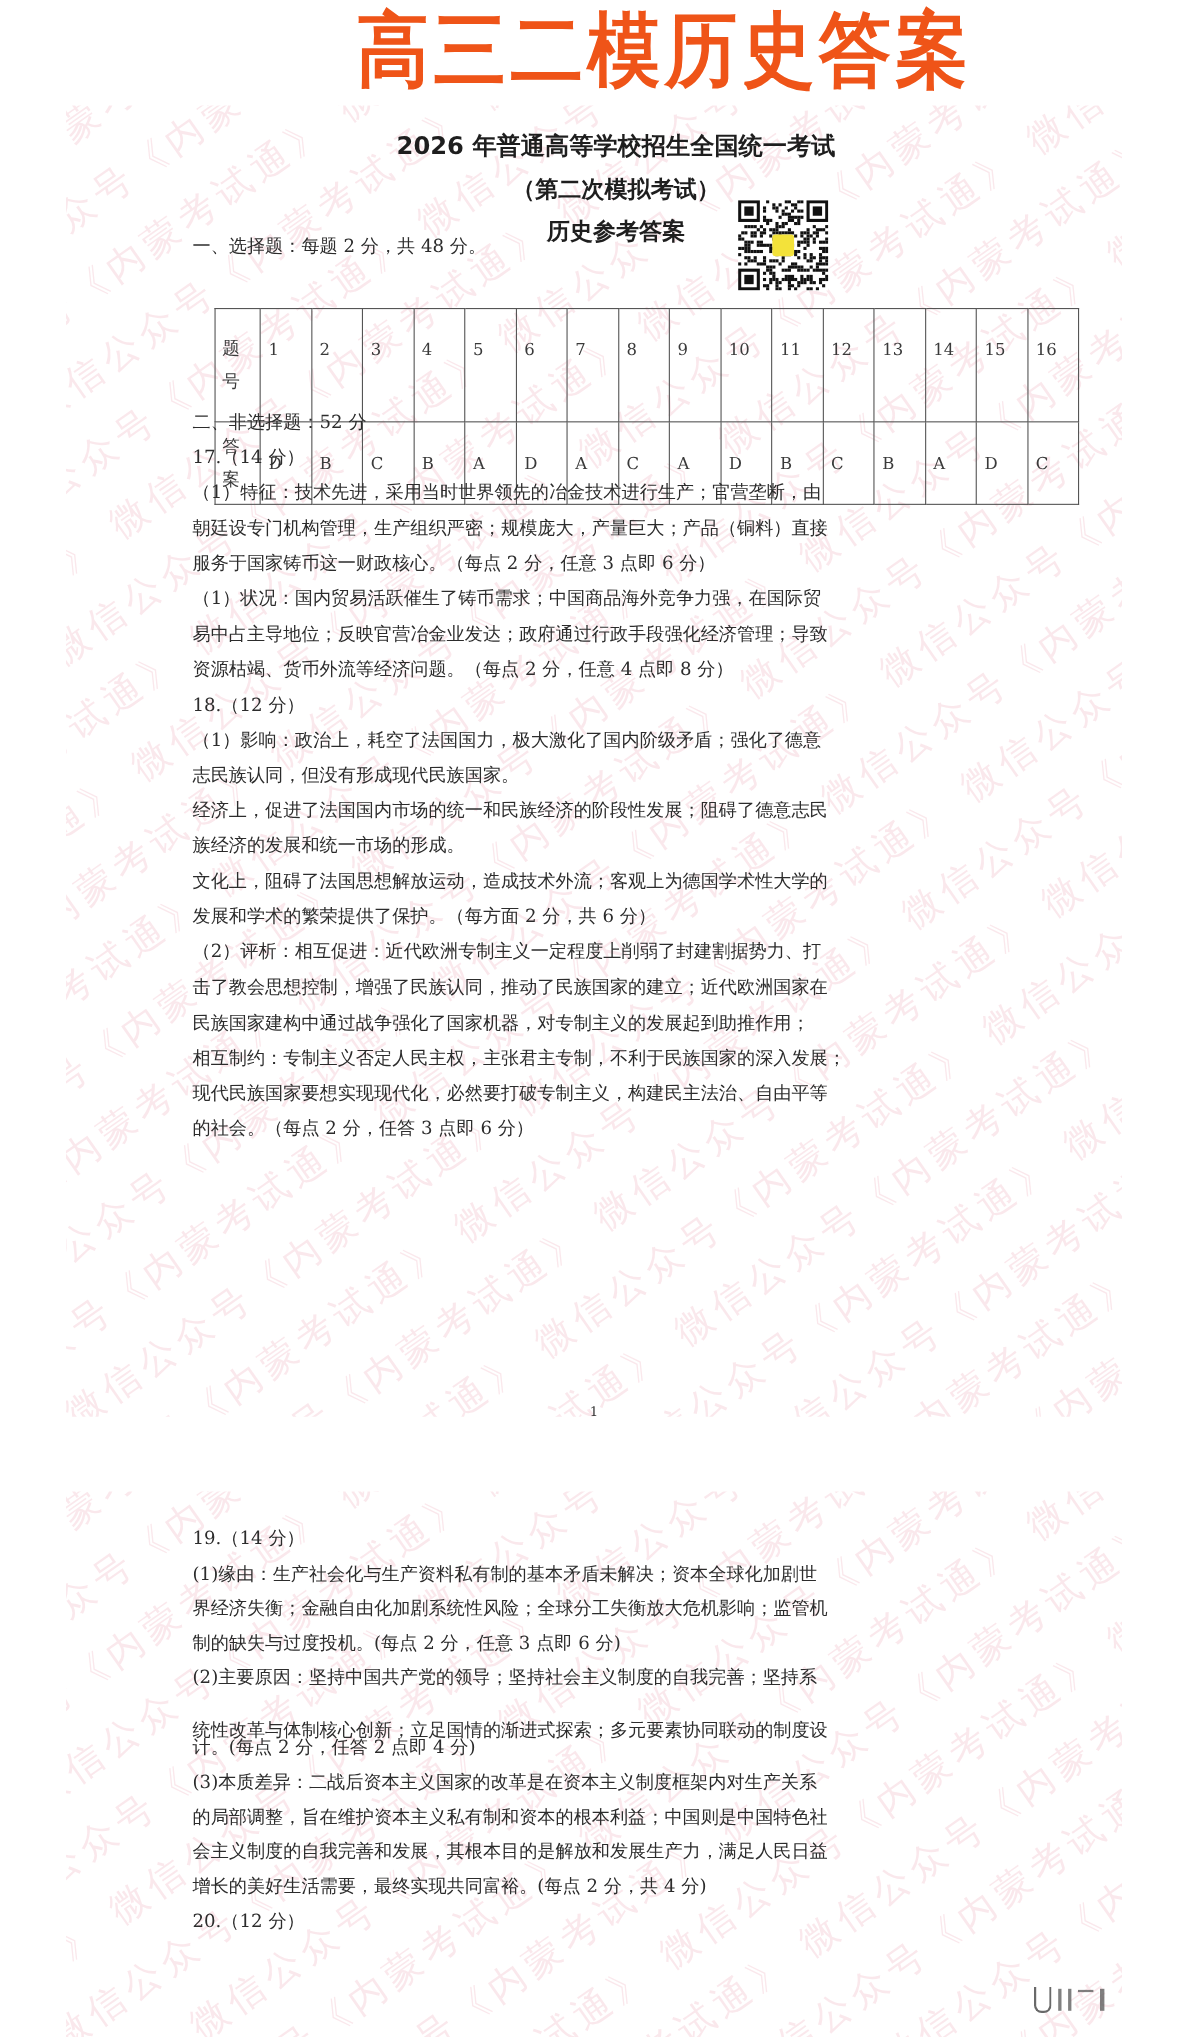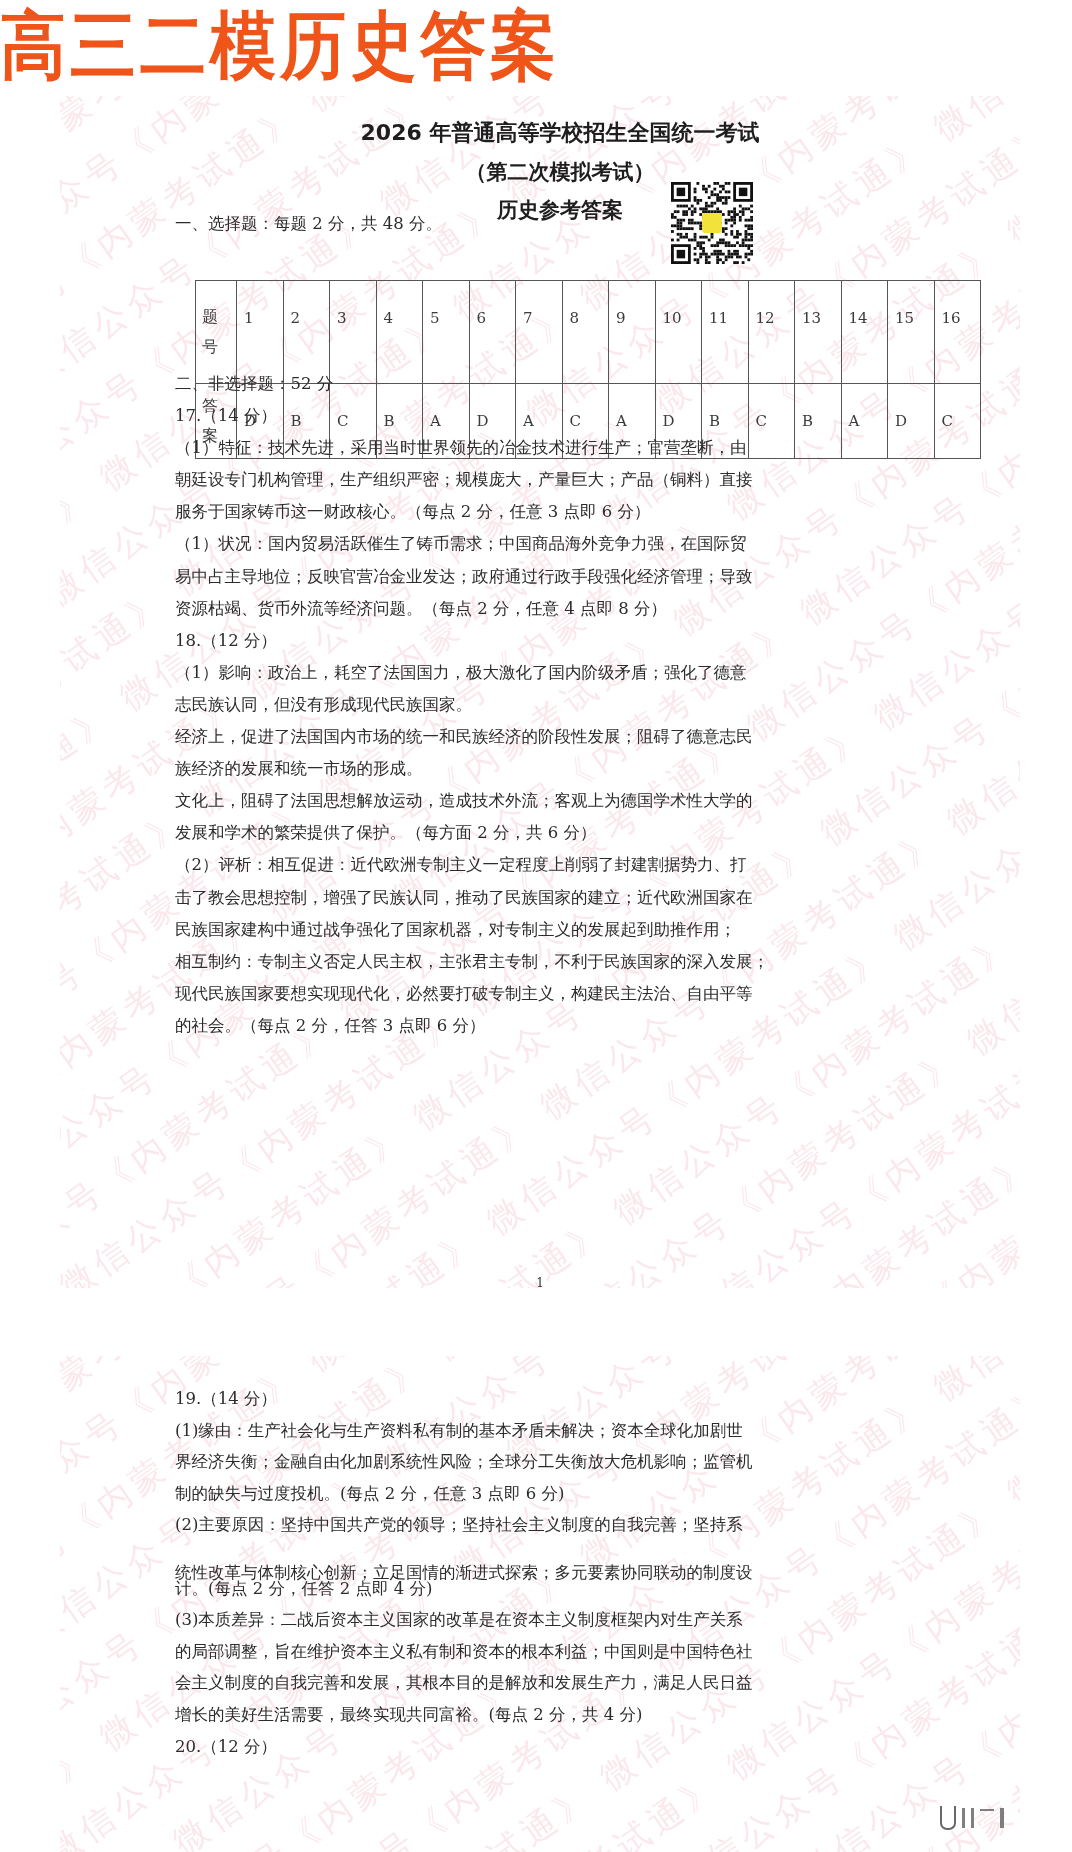--- a/index.html
+++ b/index.html
@@ -2,21 +2,21 @@
 <html><head>
 <meta charset="utf-8">
 <style>
   html, body { margin: 0; padding: 0; }
   body {
     width: 1072px; height: 1852px; background: #ffffff; position: relative; overflow: hidden;
     font-family: "DejaVu Serif", "Liberation Serif", serif; color: #2a2a2a;
   }
   .banner {
     position: absolute; left: 0; top: 0; width: 884px; height: 92px;
-    display: flex; align-items: center; justify-content: flex-start;
+    display: flex; align-items: center; justify-content: flex-end;
   }
   .banner-title {
     font-family: "DejaVu Sans", "Liberation Sans", sans-serif; font-weight: bold;
     font-size: 66px; letter-spacing: 4px; color: #ef5418; line-height: 1;
     transform: scaleY(1.12);
   }
   .page {
     position: absolute; left: 60px; width: 960px; background: #fff; overflow: hidden;
   }
   .page1 { top: 96px; height: 1192px; }

